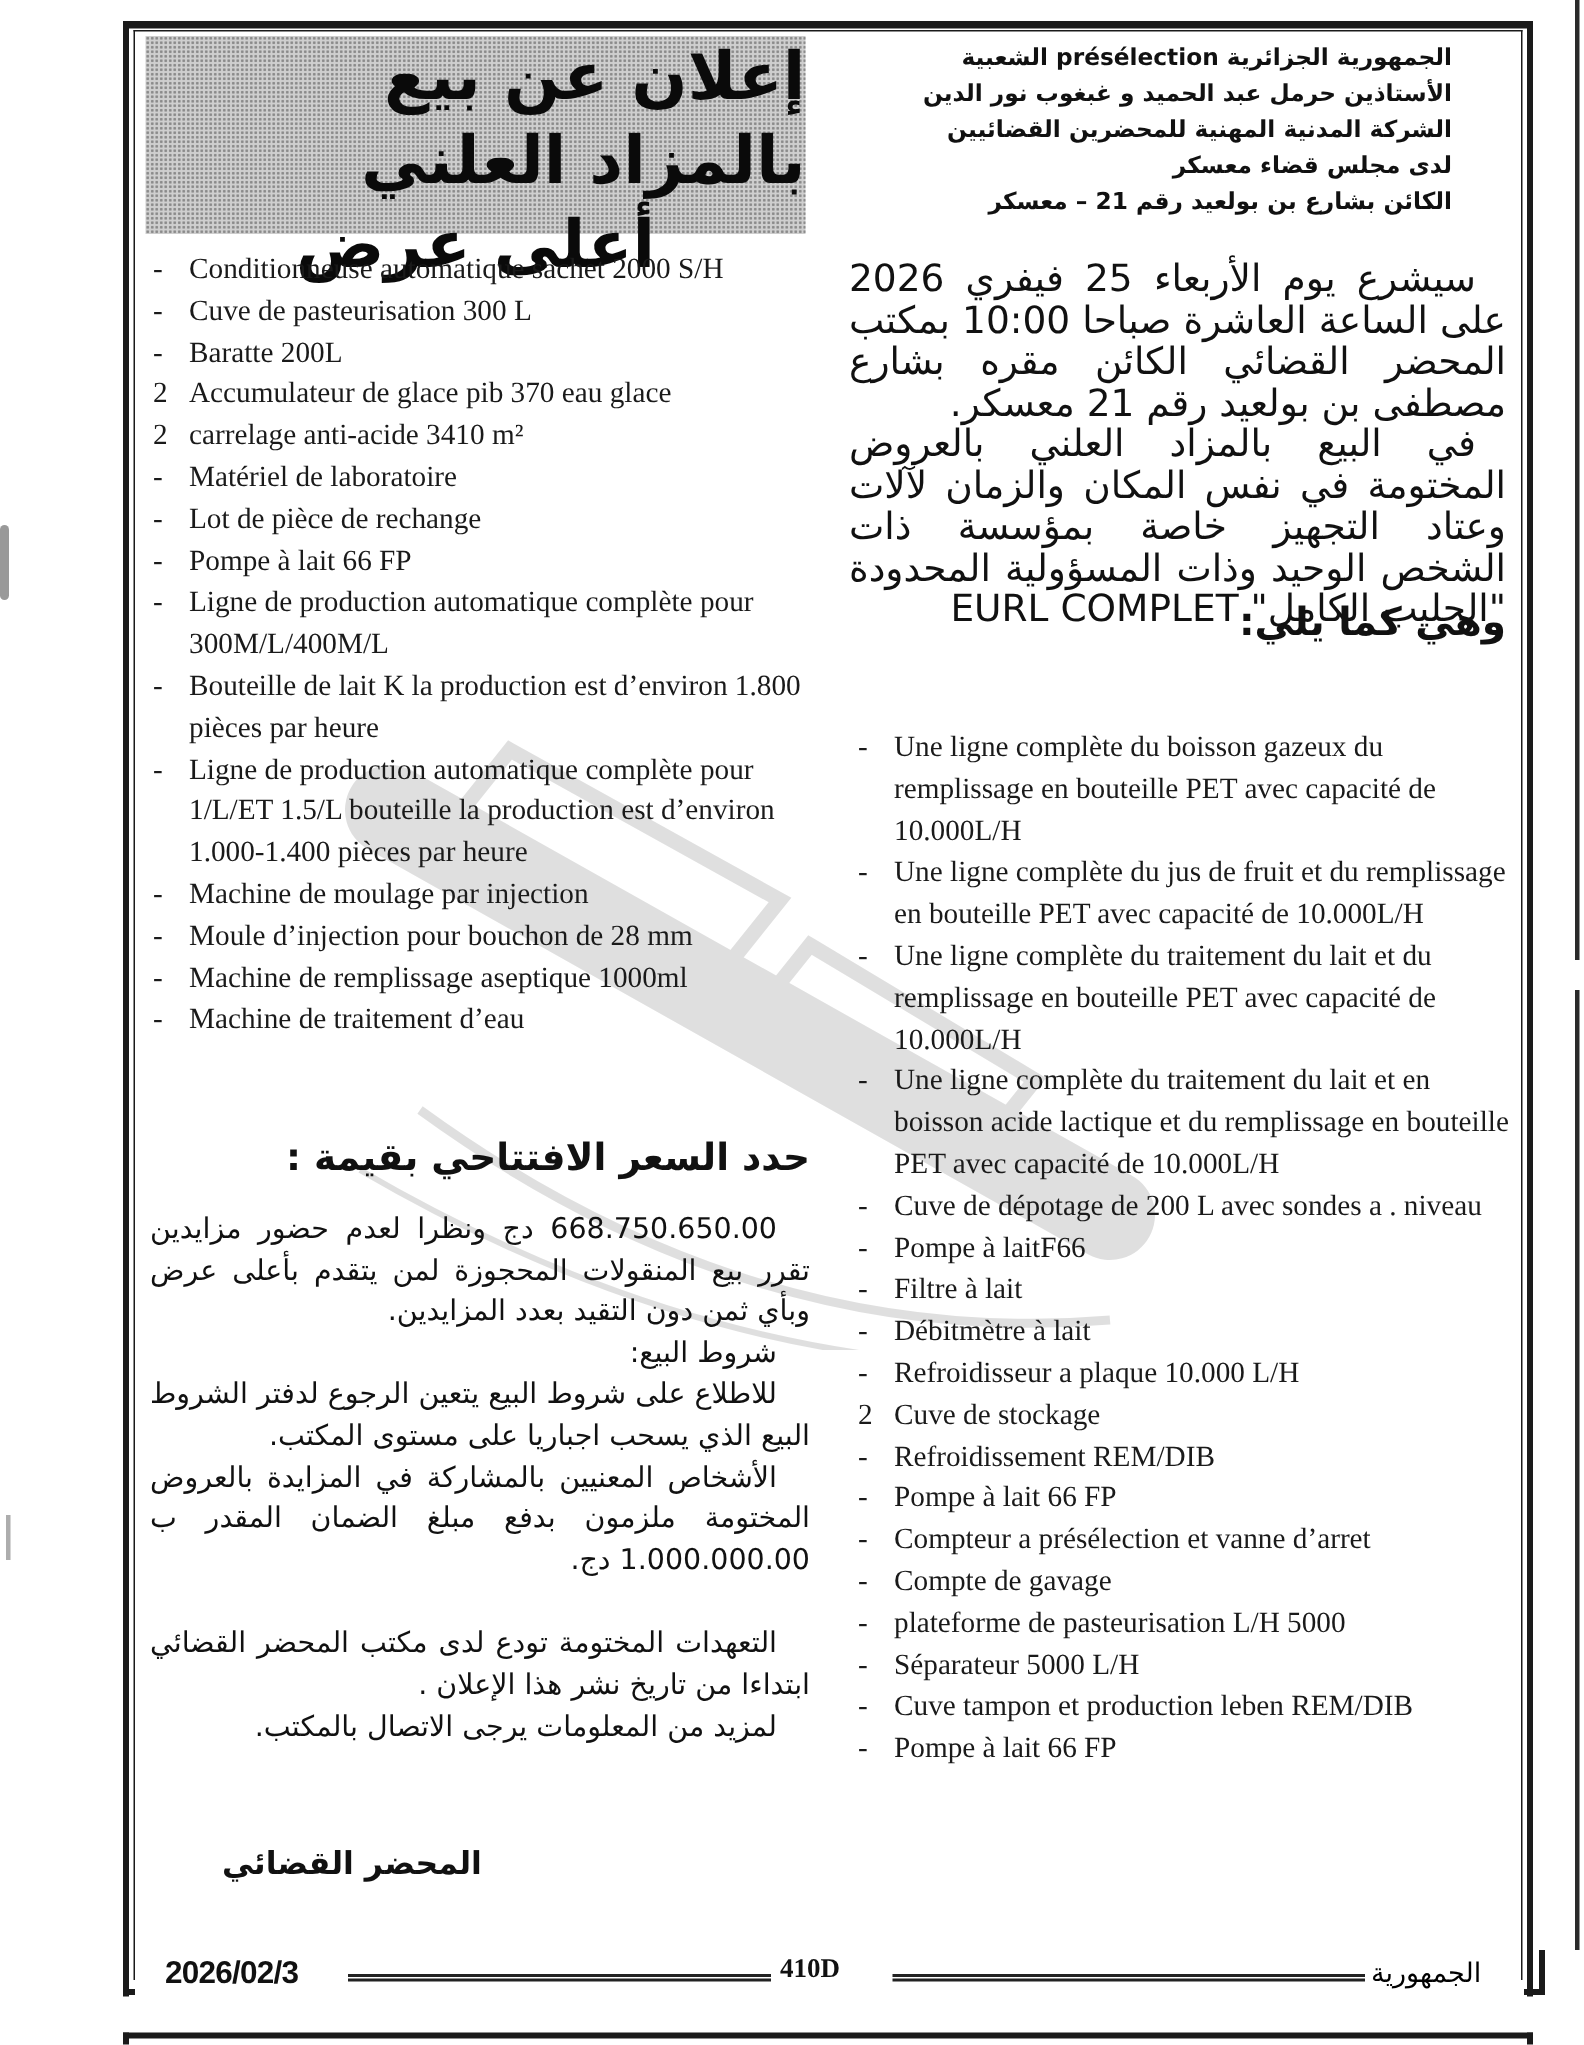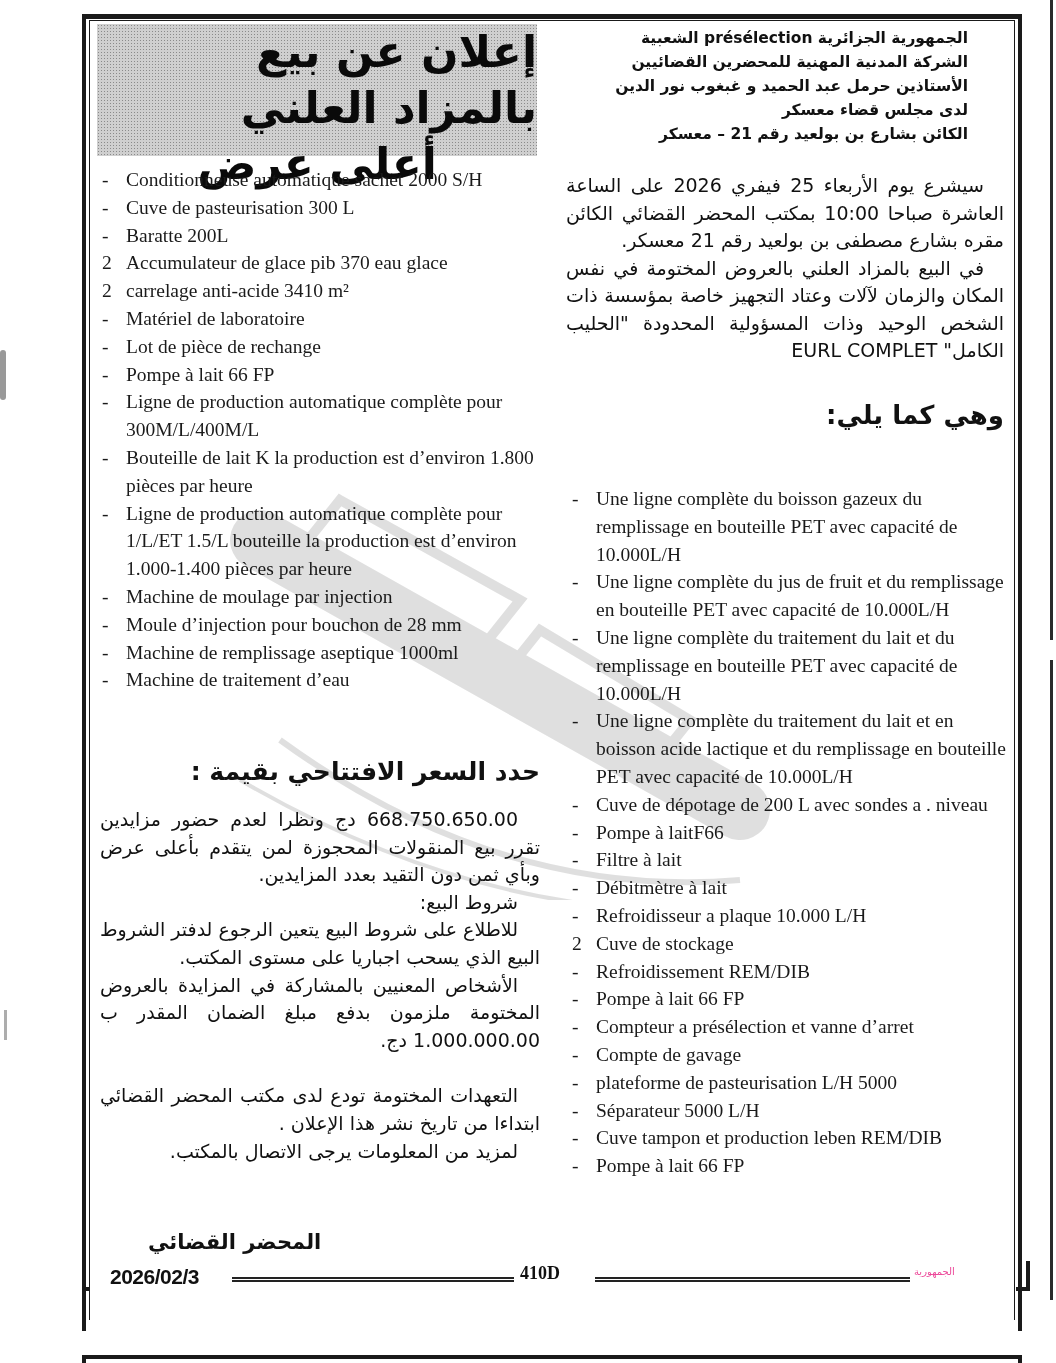--- a/index.html
+++ b/index.html
@@ -26,21 +26,21 @@
     .title-line { font-family: "DejaVu Sans", sans-serif; font-weight: bold; font-size: 44px; line-height: 56px;
       color: #0a0a0a; direction: rtl; letter-spacing: -1px; }
 
     
     .header-block { position: absolute; right: 88px; top: 26px; width: 420px; direction: rtl; text-align: right;
       font-family: "DejaVu Sans", sans-serif; font-weight: bold; font-size: 15.5px; line-height: 24px; }
     .header-block div { white-space: nowrap; }
 
     
     .ar-para { position: absolute; direction: rtl; text-align: justify;
-      font-family: "DejaVu Sans", sans-serif; font-size: 19px; line-height: 27.5px; }
+      font-family: "DejaVu Sans", sans-serif; font-size: 25px; line-height: 27.5px; }
     .intro { right: 52px; top: 172px; width: 438px; }
     .intro p { margin: 0; text-indent: 20px; text-align-last: right; }
     .section-heading { position: absolute; right: 52px; top: 400px; direction: rtl;
       font-family: "DejaVu Sans", sans-serif; font-weight: bold; font-size: 26px; }
 
     
     .fr-list { position: absolute; list-style: none; margin: 0; padding: 0;
       font-family: "Liberation Serif", serif; font-size: 19.5px; line-height: 27.8px; color: #1a1a1a; }
     .fr-list li { position: relative; padding-left: 25px; }
     .fr-list li .bullet { position: absolute; left: 1px; top: 0; width: 20px; }
@@ -52,27 +52,27 @@
       font-family: "DejaVu Sans", sans-serif; font-weight: bold; font-size: 25px; }
     .price-block { position: absolute; left: 100px; top: 806px; width: 440px; direction: rtl;
       font-family: "DejaVu Sans", sans-serif; font-size: 19px; line-height: 27.6px; }
     .price-block p { margin: 0; text-align: justify; text-align-last: right; }
     .indent { text-indent: 22px; }
     .gap { height: 28px; }
     .signature { position: absolute; left: 104px; top: 1230px; direction: rtl;
       font-family: "DejaVu Sans", sans-serif; font-weight: bold; font-size: 21px; margin-left: 44px; }
 
     
-    .footer { position: absolute; left: 82px; top: 1261px; width: 948px; height: 30px; text-decoration: underline; }
+    .footer { position: absolute; left: 82px; top: 1300px; width: 948px; height: 30px; text-decoration: underline; }
     .footer-date { position: absolute; left: 28px; top: 4px; font-family: "Liberation Sans", sans-serif;
       font-weight: bold; font-size: 21px; letter-spacing: -0.5px; }
     .footer-page { position: absolute; left: 438px; top: 2px; font-family: "Liberation Serif", serif;
       font-weight: bold; font-size: 18px; }
     .footer-brand { position: absolute; left: 832px; top: 5px; direction: rtl; font-family: "DejaVu Sans", sans-serif;
-      font-size: 10px; color: #ec4899; }
+      font-size: 18px; color: #000000; }
     .rule { position: absolute; height: 5px; border-top: 2px solid #222; border-bottom: 2px solid #222; box-sizing: border-box; }
     .rule-1 { left: 150px; width: 282px; top: 16px; }
     .rule-2 { left: 513px; width: 315px; top: 16px; }
     .corner-l { position: absolute; left: 0; top: 0; width: 8px; height: 30px; border-left: 4px solid #1a1a1a; border-bottom: 4px solid #1a1a1a; box-sizing: border-box; }
     .corner-r { position: absolute; right: 0; top: 0; width: 14px; height: 30px; border-right: 4px solid #1a1a1a; border-bottom: 4px solid #1a1a1a; box-sizing: border-box; }
 
     
     .next-frame { position: absolute; left: 82px; top: 1355px; width: 940px; height: 20px;
       border: 4px solid #1a1a1a; border-bottom: none; box-sizing: border-box; }
 
@@ -98,22 +98,22 @@
   <path d="M20 300 Q 260 440 500 430" stroke="#000" stroke-width="4" fill="none"></path>
 </svg>
 
 <div class="title-box">
   <div class="title-line">إعلان عن بيع بالمزاد العلني</div>
   <div class="title-line">أعلى عرض</div>
 </div>
 
 <div class="header-block">
   <div>الجمهورية الجزائرية présélection الشعبية</div>
+  <div>الأستاذين حرمل عبد الحميد و غبغوب نور الدين</div>
   <div>الشركة المدنية المهنية للمحضرين القضائيين</div>
-  <div>الأستاذين حرمل عبد الحميد و غبغوب نور الدين</div>
   <div>لدى مجلس قضاء معسكر</div>
   <div>الكائن بشارع بن بولعيد رقم 21 – معسكر</div>
 </div>
 
 <div class="ar-para intro">
   <p>سيشرع يوم الأربعاء 25 فيفري 2026 على الساعة العاشرة صباحا 10:00 بمكتب المحضر القضائي الكائن مقره بشارع مصطفى بن بولعيد رقم 21 معسكر.</p>
   <p>في البيع بالمزاد العلني بالعروض المختومة في نفس المكان والزمان لآلات وعتاد التجهيز خاصة بمؤسسة ذات الشخص الوحيد وذات المسؤولية المحدودة "الحليب الكامل" EURL COMPLET</p>
 </div>
 <div class="section-heading">وهي كما يلي:</div>
 

